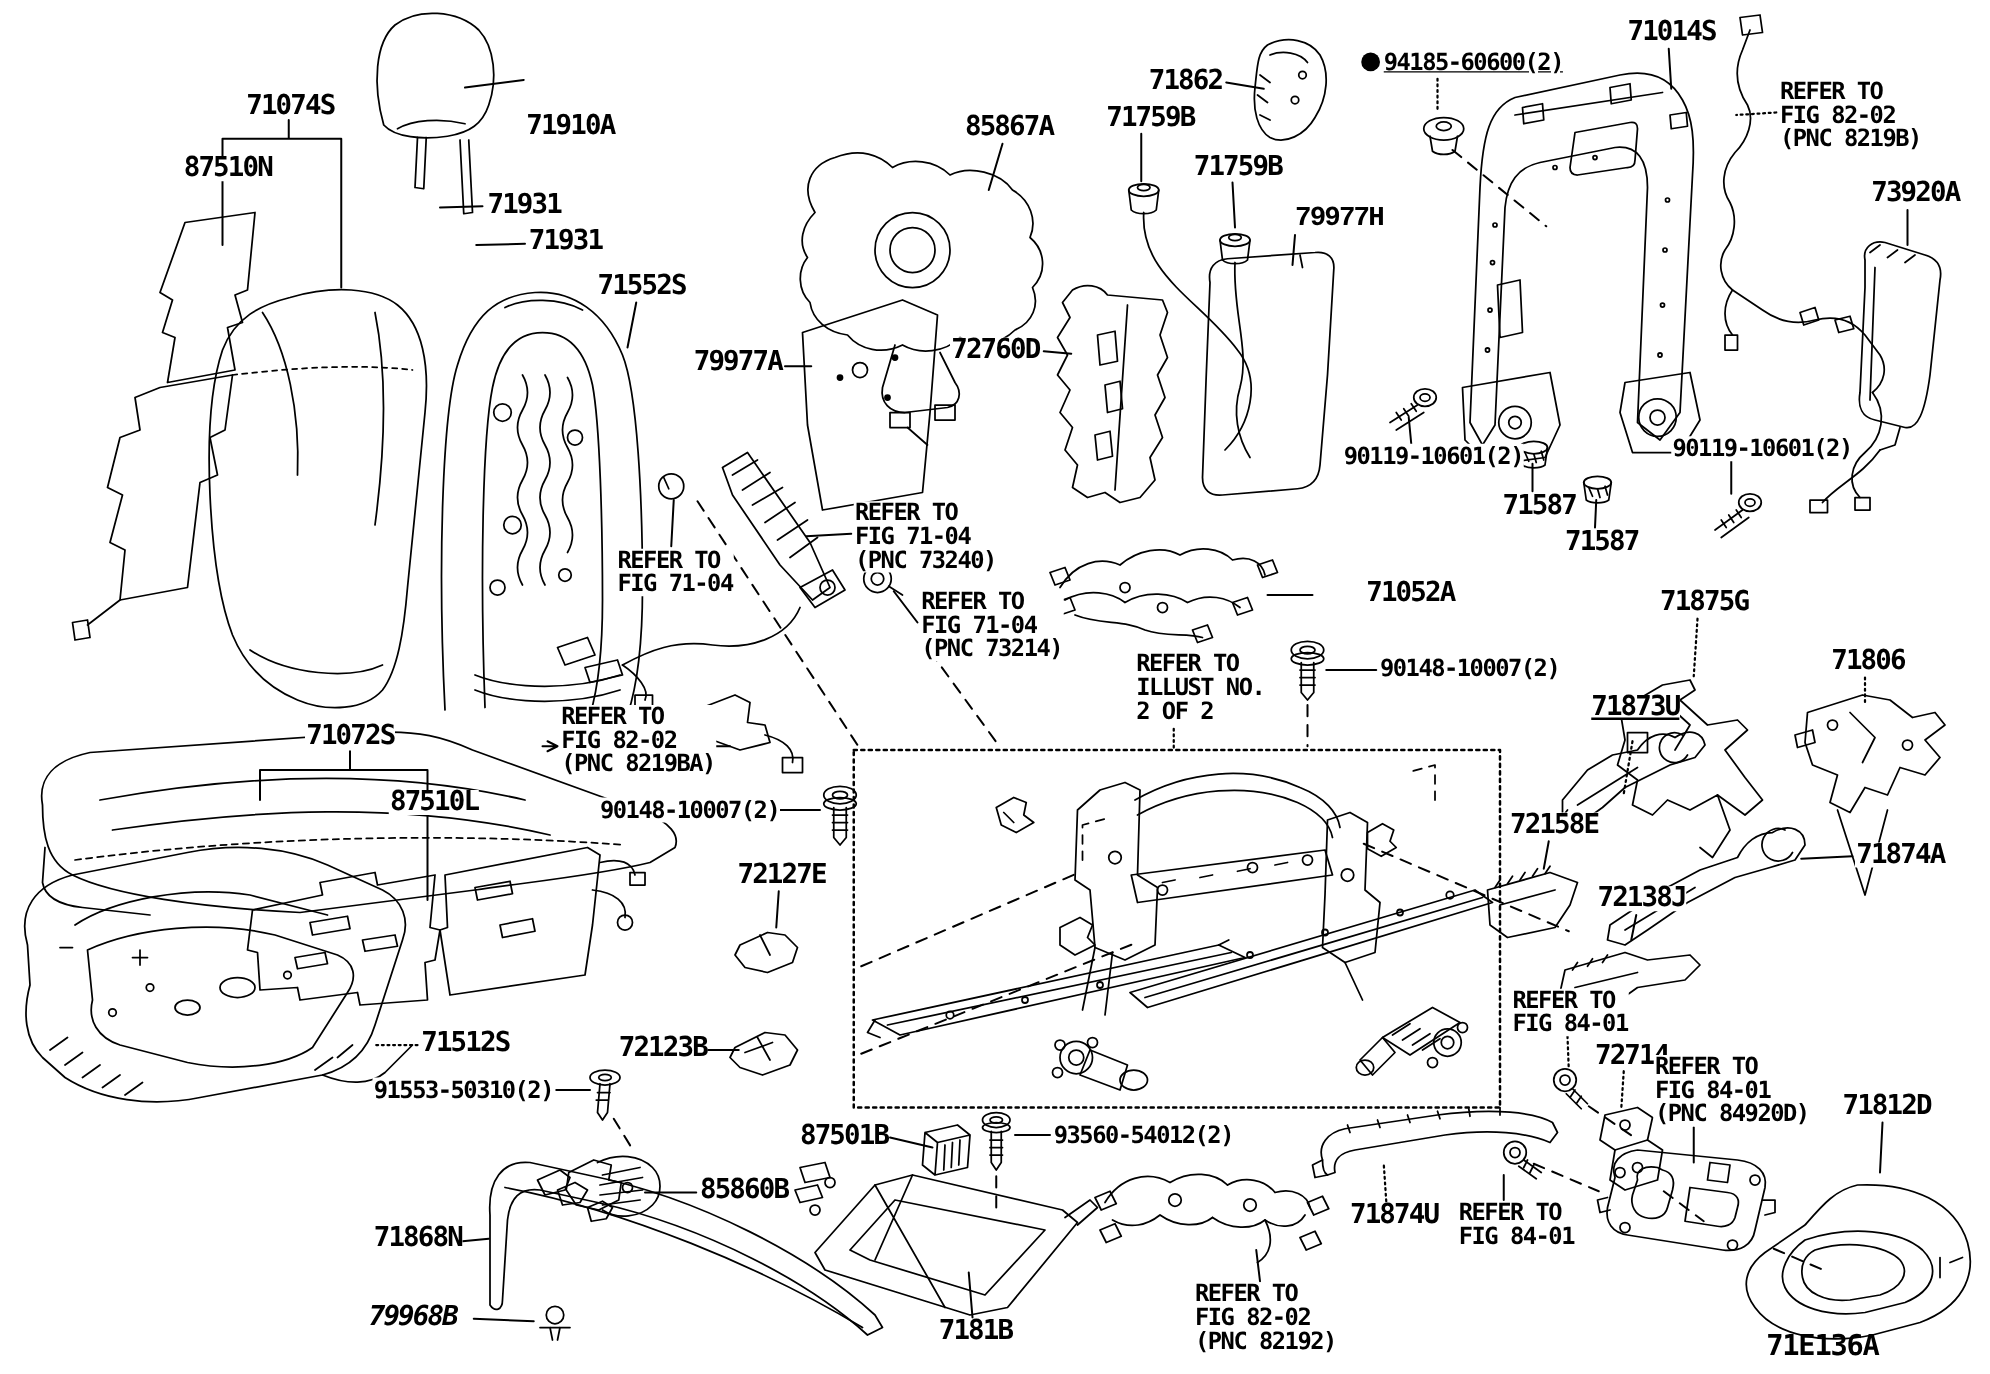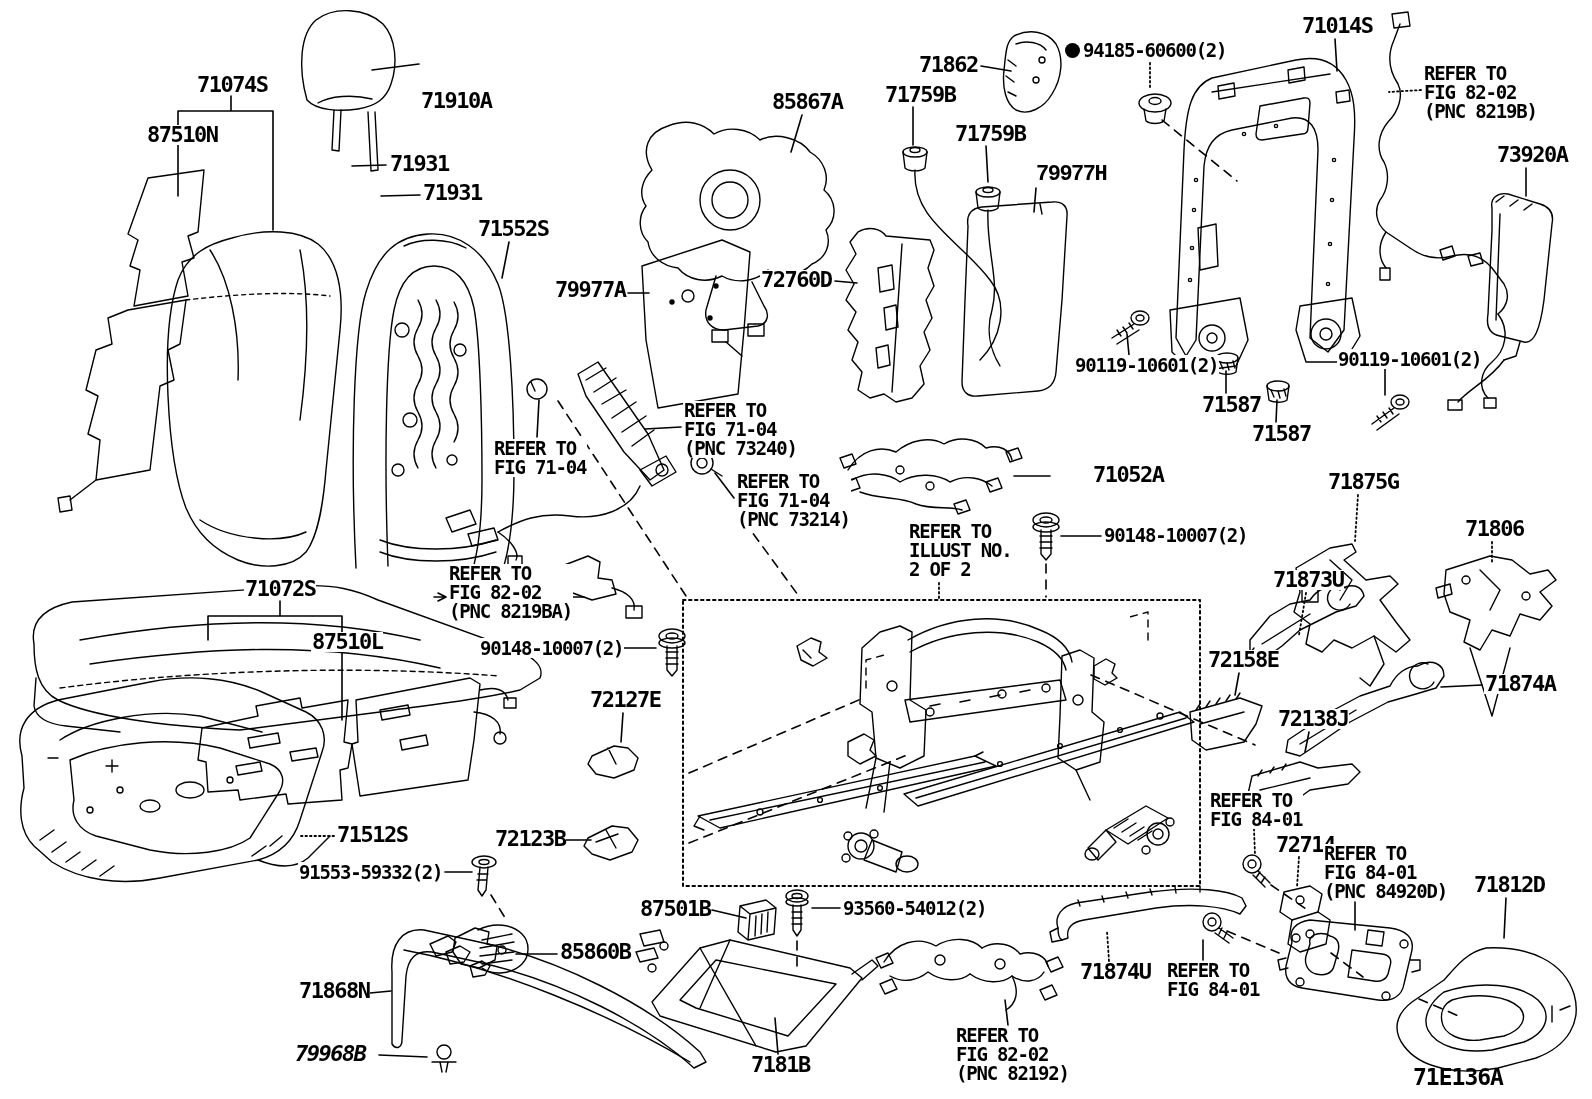--- a/index.html
+++ b/index.html
@@ -542,42 +542,42 @@
     <div class="part-label" style="left: 389px; top: 154px;">71931</div>
     <div class="part-label" style="left: 422px; top: 183px;">71931</div>
     <div class="part-label" style="left: 477px; top: 219px;">71552S</div>
     <div class="part-label" style="left: 771px; top: 92px;">85867A</div>
     <div class="part-label" style="left: 918px; top: 55px;">71862</div>
     <div class="part-label" style="left: 884px; top: 85px;">71759B</div>
     <div class="part-label" style="left: 954px; top: 124px;">71759B</div>
     <div class="part-label" style="left: 1035px; top: 165px; font-family: Liberation Mono, monospace;">79977H</div>
     <div class="part-label" style="left: 760px; top: 270px;">72760D</div>
     <div class="part-label" style="left: 554px; top: 280px;">79977A</div>
-    <div class="part-label long" style="left: 1064px; top: 40px;"><span class="dot"></span>94185-60600(2)</div>
+    <div class="part-label long" style="left: 1088px; top: 40px; text-decoration: underline;"><span class="dot"></span>94185-60600(2)</div>
     <div class="part-label" style="left: 1301px; top: 16px;">71014S</div>
     <div class="part-label" style="left: 1496px; top: 145px;">73920A</div>
     <div class="part-label long" style="left: 1074px; top: 355px;">90119-10601(2)</div>
     <div class="part-label long" style="left: 1337px; top: 349px;">90119-10601(2)</div>
     <div class="part-label" style="left: 1201px; top: 395px;">71587</div>
     <div class="part-label" style="left: 1251px; top: 424px;">71587</div>
     <div class="part-label" style="left: 1052px; top: 465px; margin-left: 40px;">71052A</div>
     <div class="part-label long" style="left: 1103px; top: 525px;">90148-10007(2)</div>
     <div class="part-label" style="left: 1327px; top: 472px;">71875G</div>
     <div class="part-label" style="left: 1464px; top: 519px;">71806</div>
-    <div class="part-label" style="left: 1272px; top: 570px;">71873U</div>
+    <div class="part-label" style="left: 1272px; top: 556px; text-decoration: underline;">71873U</div>
     <div class="part-label" style="left: 1207px; top: 650px;">72158E</div>
     <div class="part-label" style="left: 1484px; top: 674px;">71874A</div>
     <div class="part-label" style="left: 1277px; top: 709px;">72138J</div>
     <div class="part-label" style="left: 244px; top: 579px;">71072S</div>
     <div class="part-label" style="left: 311px; top: 632px;">87510L</div>
     <div class="part-label long" style="left: 479px; top: 638px;">90148-10007(2)</div>
     <div class="part-label" style="left: 589px; top: 690px;">72127E</div>
     <div class="part-label" style="left: 336px; top: 825px;">71512S</div>
     <div class="part-label" style="left: 494px; top: 829px;">72123B</div>
-    <div class="part-label long" style="left: 298px; top: 862px;">91553-59332(2)</div>
+    <div class="part-label long" style="left: 298px; top: 862px;">91553-50310(2)</div>
     <div class="part-label" style="left: 639px; top: 899px;">87501B</div>
     <div class="part-label long" style="left: 842px; top: 898px;">93560-54012(2)</div>
     <div class="part-label" style="left: 559px; top: 942px;">85860B</div>
     <div class="part-label" style="left: 298px; top: 981px;">71868N</div>
     <div class="part-label" style="left: 294px; top: 1044px; font-style: italic;">79968B</div>
     <div class="part-label" style="left: 750px; top: 1055px;">7181B</div>
     <div class="part-label" style="left: 1079px; top: 962px;">71874U</div>
     <div class="part-label" style="left: 1275px; top: 835px;">72714</div>
     <div class="part-label" style="left: 1473px; top: 875px;">71812D</div>
     <div class="note-label" style="left: 1423px; top: 64px;">REFER TO

